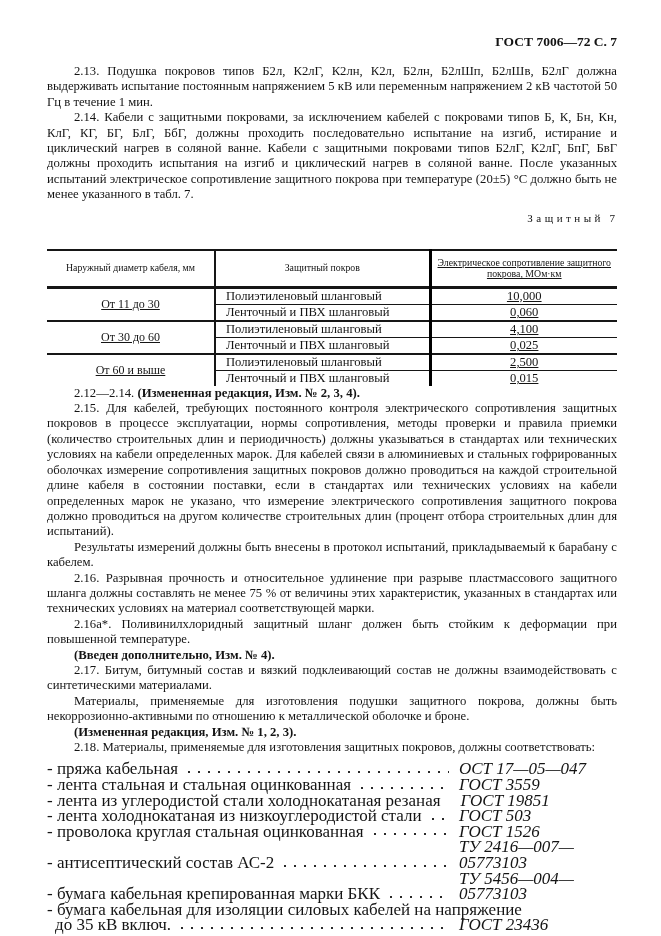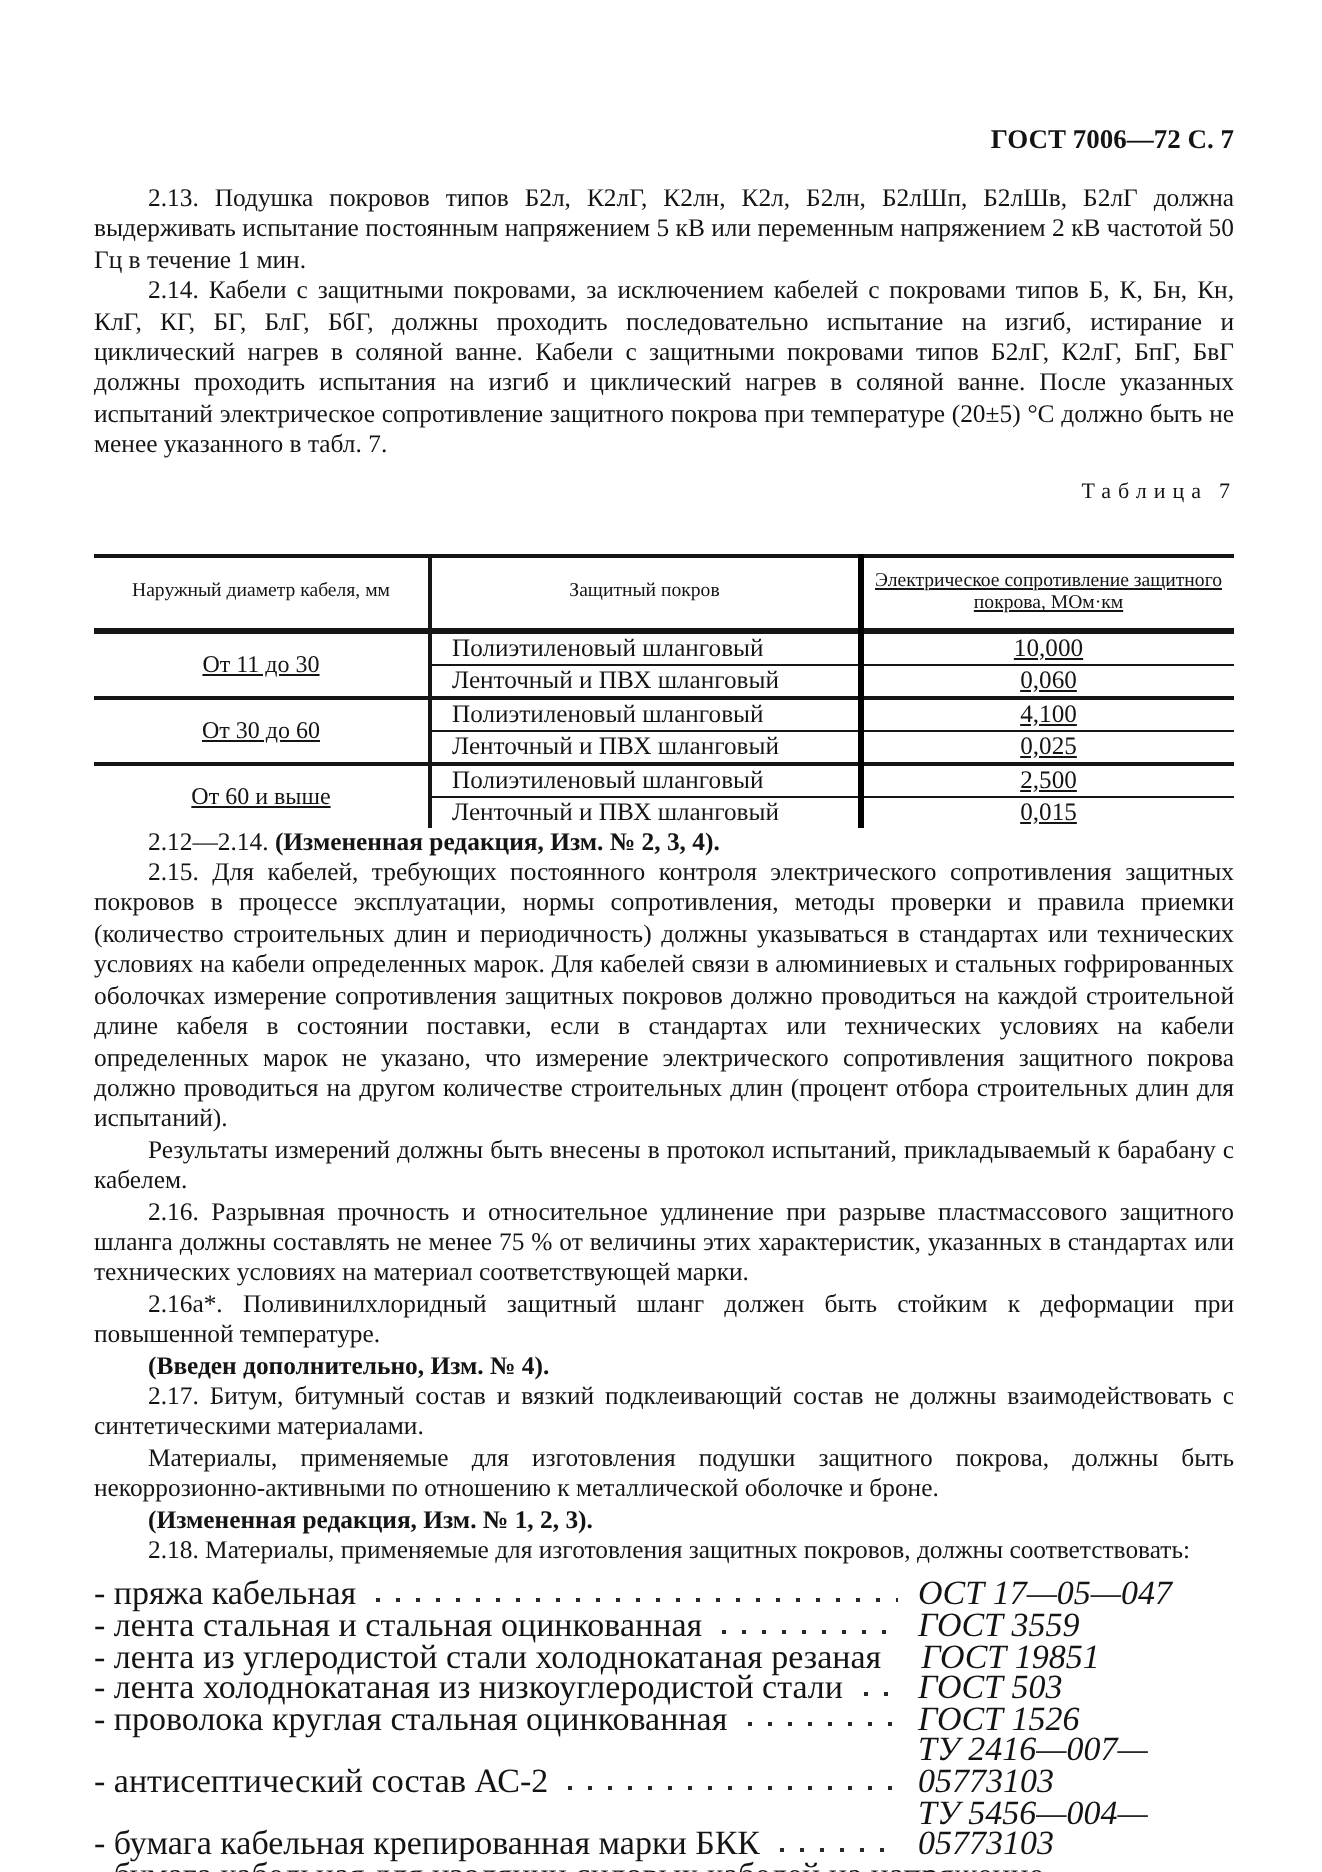--- a/index.html
+++ b/index.html
@@ -1,21 +1,21 @@
 <!DOCTYPE html>
 <html><head>
 <meta charset="utf-8">
 <style>
   html,body{margin:0;padding:0;background:#888;}
   .page{
     position:relative;
     width:661px;height:936px;
     background:#ffffff;
     box-sizing:border-box;
-    padding:62px 44px 0 47px;
+    padding:34px 44px 0 47px;
     font-family:"Liberation Serif", serif;
     color:#141414;
     overflow:hidden;
   }
   .hdr{
     text-align:right;
     font-weight:bold;
     font-size:13.5px;
     margin:0 0 14px 0;
   }
@@ -94,21 +94,21 @@
 </head>
 <body>
 
 <div class="page">
 
   <p class="hdr">ГОСТ 7006—72 С. 7</p>
 
   <p class="body-p">2.13. Подушка покровов типов Б2л, К2лГ, К2лн, К2л, Б2лн, Б2лШп, Б2лШв, Б2лГ должна выдерживать испытание постоянным напряжением 5 кВ или переменным напряжением 2 кВ частотой 50 Гц в течение 1 мин.</p>
   <p class="body-p">2.14. Кабели с защитными покровами, за исключением кабелей с покровами типов Б, К, Бн, Кн, КлГ, КГ, БГ, БлГ, БбГ, должны проходить последовательно испытание на изгиб, истирание и циклический нагрев в соляной ванне. Кабели с защитными покровами типов Б2лГ, К2лГ, БпГ, БвГ должны проходить испытания на изгиб и циклический нагрев в соляной ванне. После указанных испытаний электрическое сопротивление защитного покрова при температуре (20±5) °С должно быть не менее указанного в табл. 7.</p>
 
-  <div class="tbl-label"><span class="sp">Таблица</span>&nbsp;&nbsp;<span>7</span></div>
+  <div class="tbl-label"><span class="sp">Защитный</span>&nbsp;&nbsp;<span>7</span></div>
 
   <table class="t7">
     <colgroup>
         <col class="c1">
         <col class="c2">
         <col class="c3">
       </colgroup>
     <thead>
       <tr>
         <th>Наружный диаметр кабеля, мм</th>

